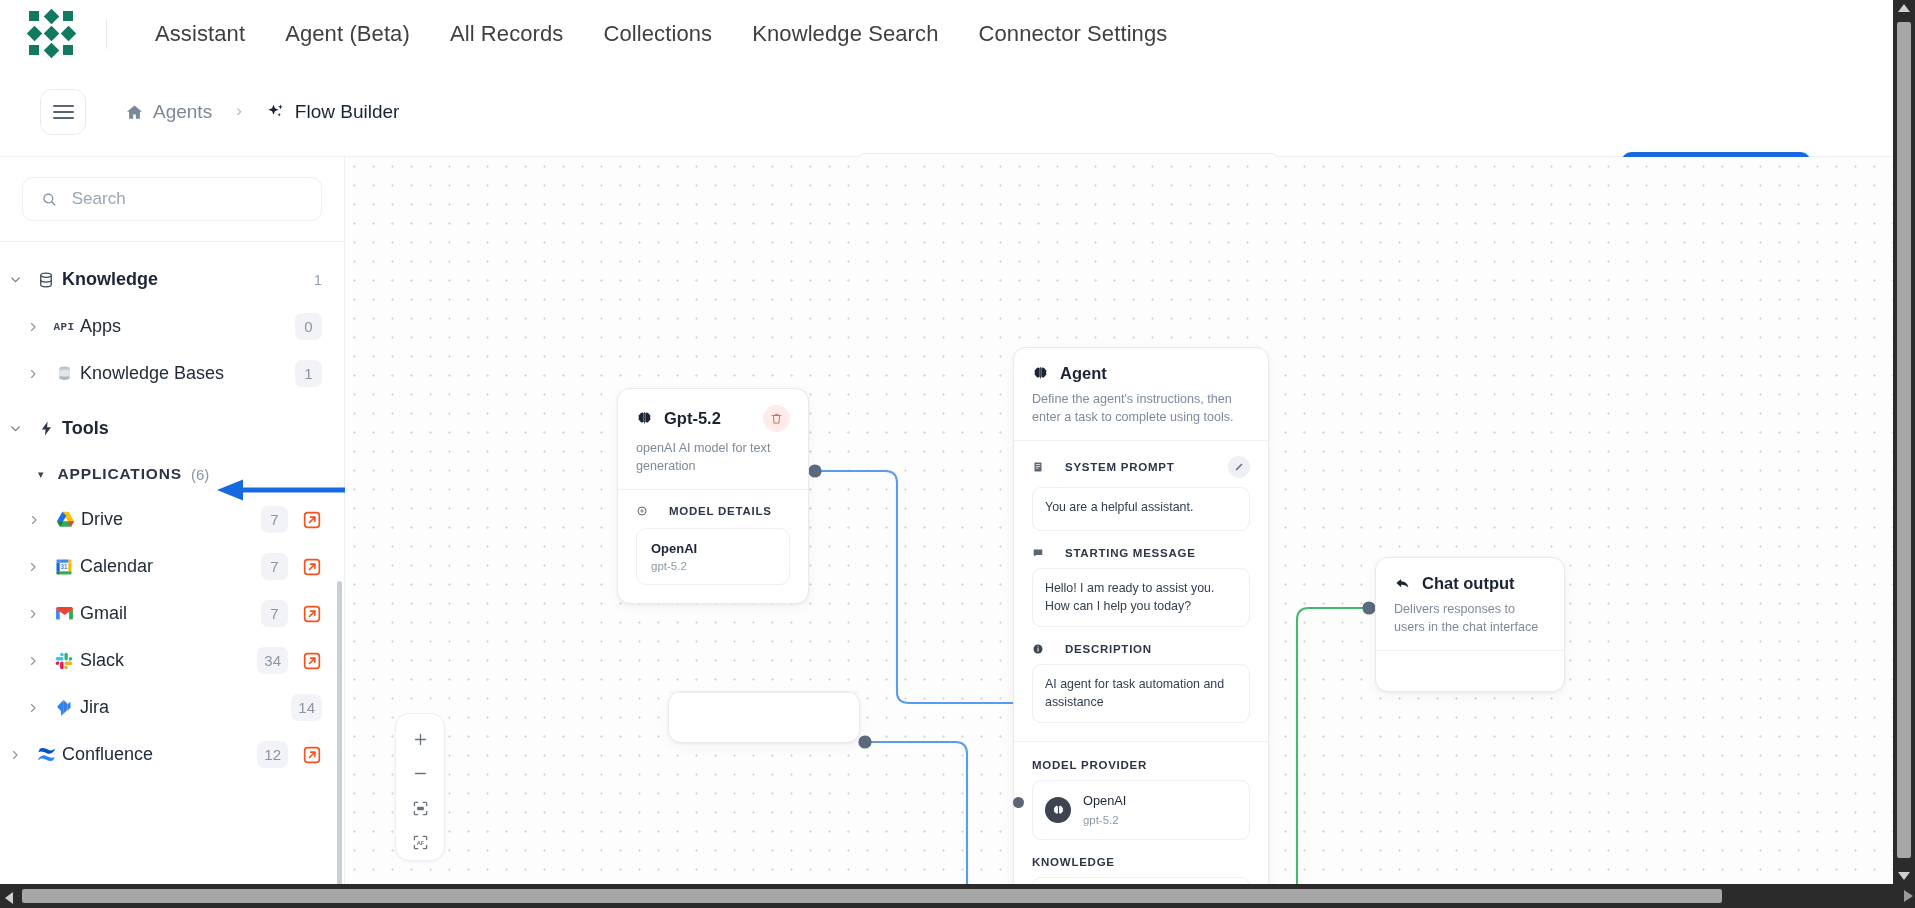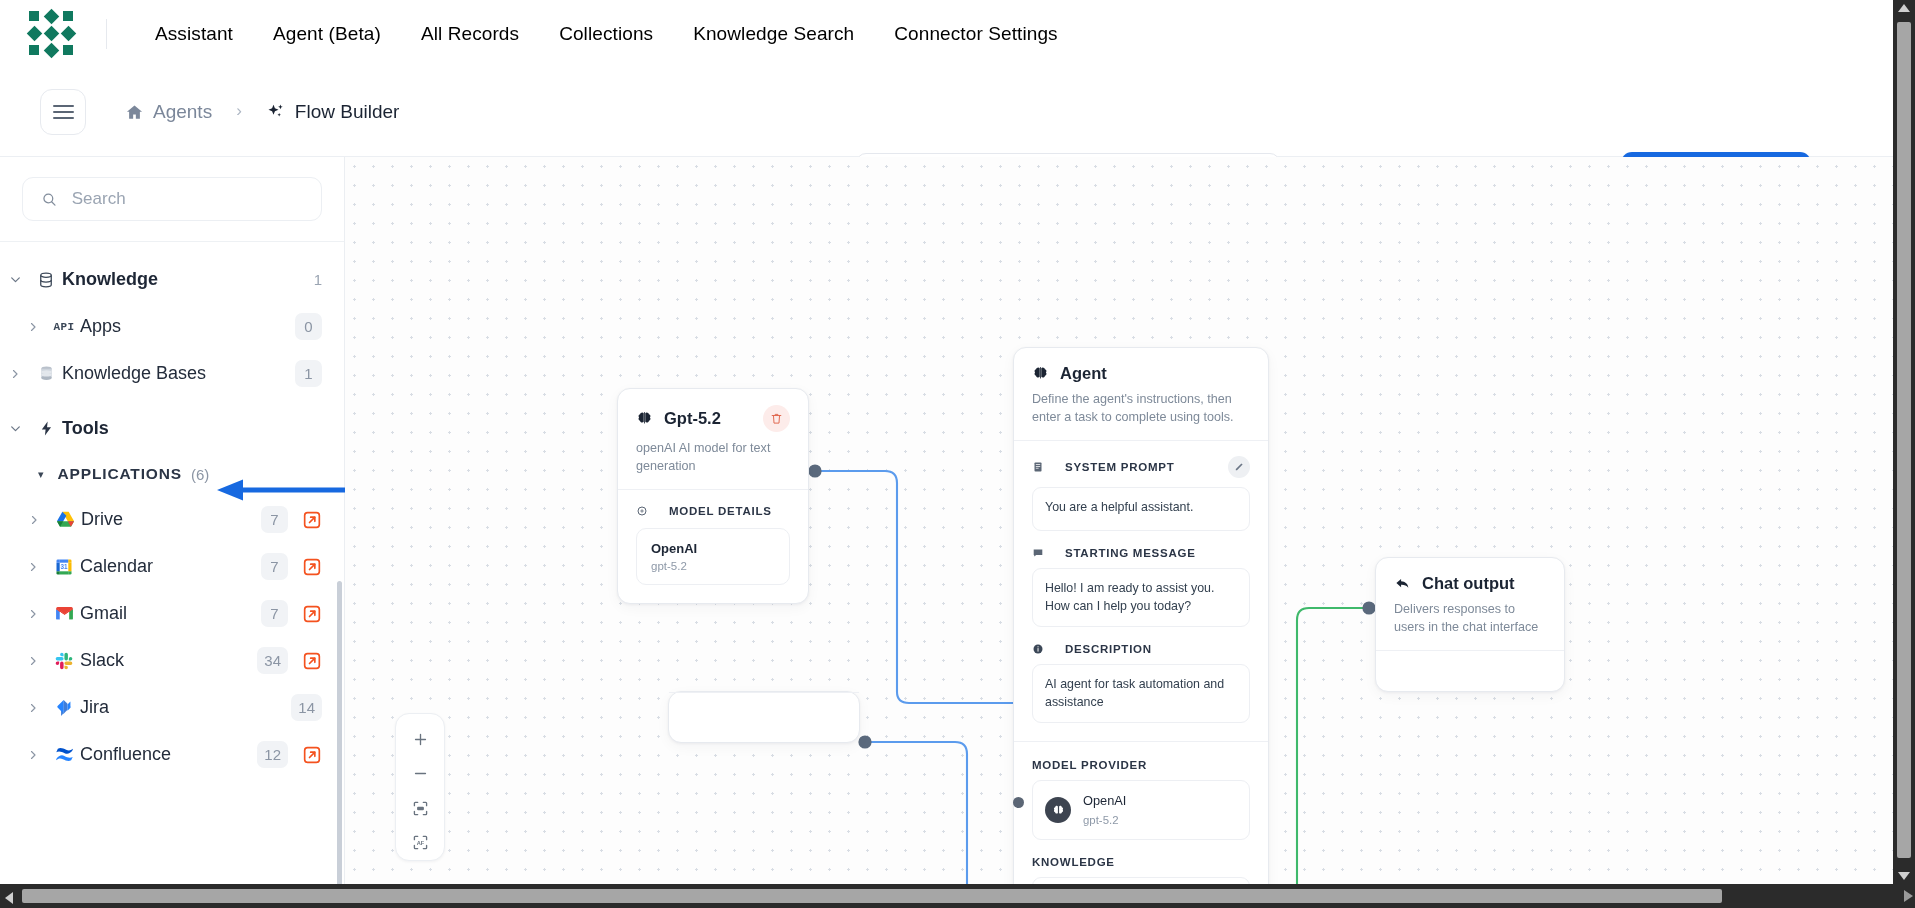--- a/index.html
+++ b/index.html
@@ -16,21 +16,21 @@
     position: absolute; left:0; top:0; width:1893px; height:68px;
     display:flex; align-items:center; background:#fff;
   }
   .logo-wrap { margin-left:28px; width:48px; height:48px; display:flex; align-items:center; justify-content:center;}
   .logo-grid { display:grid; grid-template-columns:repeat(3,12px); grid-template-rows:repeat(3,12px); gap:5px; }
   .lg-sq { width:10px; height:10px; background:#10795f; }
   .lg-di { width:11px; height:11px; background:#10795f; transform:rotate(45deg); }
   .nav-divider { width:1px; height:30px; background:#e6e9ee; margin-left:30px; }
   .nav-links { display:flex; align-items:center; gap:0px; margin-left:28px; }
   .nav-link {
-    font-size:19px; color:#000000; padding:8px 20px; cursor:pointer;
+    font-size:22px; color:#404040; padding:8px 20px; cursor:pointer;
     white-space:nowrap; letter-spacing:.1px;
   }
 
   
   .toolbar {
     position:absolute; left:0; top:68px; width:1893px; height:89px;
     background:#fff; border-bottom:1px solid #eceff3;
     display:flex; align-items:center;
   }
   .hamburger {
@@ -275,21 +275,21 @@
               <path d="M9 5l7 7-7 7" fill="none" stroke="#8b95a4" stroke-width="2.3" stroke-linecap="round" stroke-linejoin="round"></path>
             </svg>
         </div>
         <div class="sb-ico">
           <span style="font-size:11px;font-weight:700;color:#3b4757;font-family:'Liberation Mono',monospace;letter-spacing:.4px;">API</span>
         </div>
         <span class="sb-text sub">Apps</span>
         <span class="sb-badge">0</span>
       </div>
 
-      <div class="sb-row" style="">
+      <div class="sb-row" style="padding-left:18px;">
         <div class="chev">
           <svg width="12" height="12" viewBox="0 0 24 24">
               <path d="M9 5l7 7-7 7" fill="none" stroke="#8b95a4" stroke-width="2.3" stroke-linecap="round" stroke-linejoin="round"></path>
             </svg>
         </div>
         <div class="sb-ico">
           <svg width="19" height="19" viewBox="0 0 24 24">
             <ellipse cx="12" cy="6" rx="6.6" ry="2.7" fill="#b9c1cb"></ellipse>
             <rect x="5.4" y="6" width="13.2" height="11.4" fill="#cdd4dc"></rect>
             <ellipse cx="12" cy="17.4" rx="6.6" ry="2.7" fill="#aeb7c2"></ellipse>
@@ -447,21 +447,21 @@
             <path d="M11.6 2.4 4.3 9.7c-.5.5-.5 1.3 0 1.8l7.3 7.3V2.4z" fill="#2684ff"></path>
             <path d="M11.6 2.4v16.4l4.6-4.6V7z" fill="#0052cc" opacity=".75"></path>
             <path d="M19.7 4.2 16.2 7.7v7.6l3.5-3.5c.5-.5.5-1.3 0-1.8z" fill="#2684ff"></path>
             <path d="M8.4 15.3v6.3l3.2-3.2z" fill="#0052cc" opacity=".7"></path>
           </svg>
         </div>
         <span class="sb-text sub">Jira</span>
         <span class="sb-badge">14</span>
       </div>
 
-      <div class="sb-row" style="padding-left:18px;">
+      <div class="sb-row" style="">
         <div class="chev">
           <svg width="12" height="12" viewBox="0 0 24 24">
               <path d="M9 5l7 7-7 7" fill="none" stroke="#8b95a4" stroke-width="2.3" stroke-linecap="round" stroke-linejoin="round"></path>
             </svg>
         </div>
         <div class="sb-ico">
           <svg width="21" height="21" viewBox="0 0 24 24">
             <path d="M2.6 17.2c2.8-4 6-5.1 9.2-3.6 3.2 1.5 6.2 3 9.6 1.2l-1.8 3.9c-3.3 1.7-6.3.2-9.4-1.2-3-1.4-5.2-1-7.6 1.1z" fill="#2684ff"></path>
             <path d="M21.4 6.9c-2.8 4-6 5.1-9.2 3.6-3.2-1.5-6.2-3-9.6-1.2l1.8-3.9c3.3-1.7 6.3-.2 9.4 1.2 3 1.4 5.2 1 7.6-1.1z" fill="#0052cc"></path>
           </svg>

